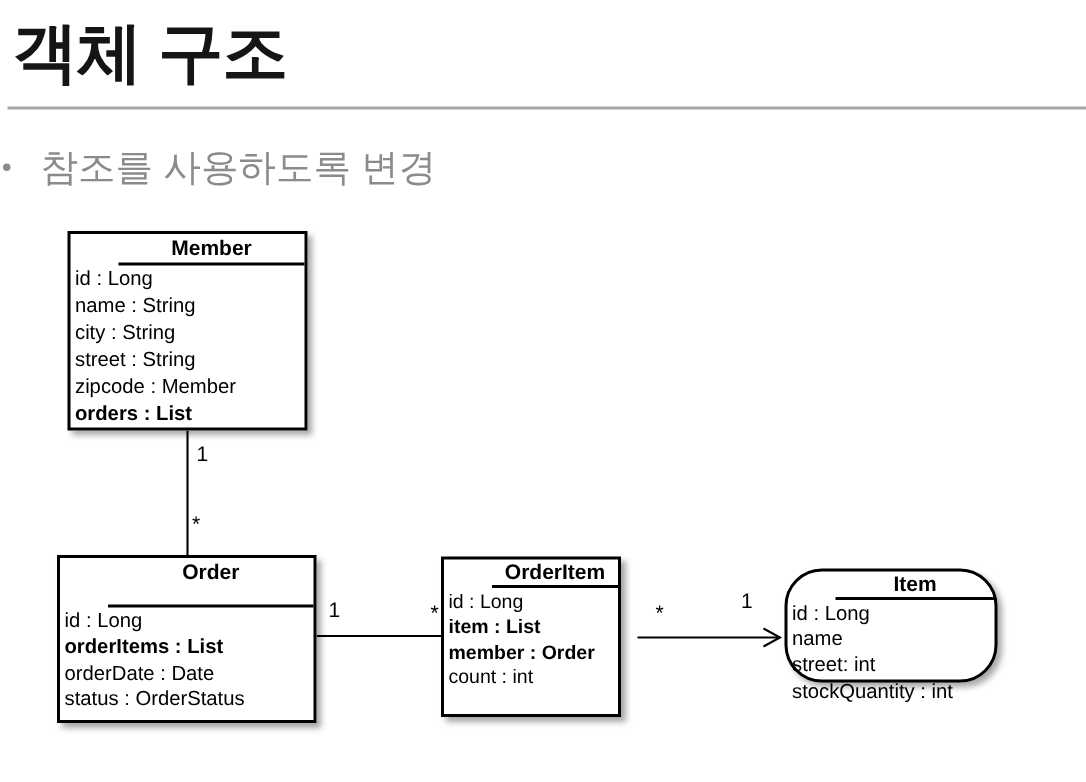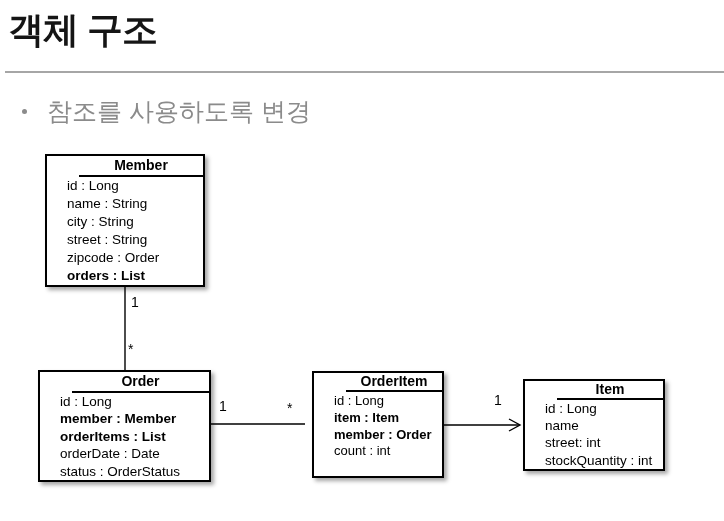--- a/index.html
+++ b/index.html
@@ -7,29 +7,29 @@
     width: 724px; height: 521px;
     background: #ffffff;
     font-family: "Liberation Sans", sans-serif;
     position: relative;
     overflow: hidden;
   }
 
   
   .slide-title {
     position: absolute; left: 8px; top: 6px;
-    font-size: 36px; font-weight: 700; color: #151515;
+    font-size: 44px; font-weight: 700; color: #151515;
     letter-spacing: -1px; white-space: nowrap;
   }
   .title-divider {
     position: absolute; left: 5px; right: 0; top: 71px;
     height: 2px; background: #a6a6a6;
   }
   .bullet-row {
-    position: absolute; left: 20px; top: 95px;
+    position: absolute; left: 0; top: 95px;
     display: flex; align-items: flex-start; text-align: right;
   }
   .bullet-dot {
     width: 5px; height: 5px; border-radius: 50%;
     background: #8b8b8b; margin: 14px 20px 0 2px; flex: 0 0 auto;
   }
   .bullet-text {
     font-size: 25px; color: #8b8b8b; white-space: nowrap;
   }
 
@@ -42,39 +42,39 @@
   }
   .uml-header {
     box-sizing: border-box;
     border-bottom: 2px solid #000000;
     text-align: center; font-weight: 700;
     font-size: 14px; color: #000;
     white-space: nowrap; overflow: hidden; margin-left: 32px;
   }
   .uml-attr {
     box-sizing: border-box;
-    padding-left: 20px;
+    padding-left: 3px;
     font-size: 13.5px; color: #000;
     white-space: nowrap; overflow: hidden;
   }
   .uml-attr.bold { font-weight: 700; }
 
   .box-member    { left: 45px;  top: 154px; width: 160px; height: 133px; }
   .box-member .uml-header { height: 21px; line-height: 19px; }
   .box-member .uml-attr   { height: 18px; line-height: 18.5px; }
 
   .box-order     { left: 38px;  top: 370px; width: 173px; height: 112px; }
-  .box-order .uml-header { height: 21px; line-height: 19px; }
+  .box-order .uml-header { height: 33px; line-height: 19px; }
   .box-order .uml-attr   { height: 17.4px; line-height: 17.8px; }
 
-  .box-orderitem { left: 312px; top: 371px; width: 132px; height: 107px; }
+  .box-orderitem { left: 294px; top: 371px; width: 120px; height: 107px; }
   .box-orderitem .uml-header { height: 19px; line-height: 17px; }
   .box-orderitem .uml-attr   { height: 16.8px; line-height: 17.2px; font-size: 13px; }
 
-  .box-item      { left: 523px; top: 379px; width: 142px; height: 92px; }
+  .box-item      { left: 523px; top: 379px; width: 142px; height: 76px; border-radius: 25px; }
   .box-item .uml-header { height: 19px; line-height: 17px; }
   .box-item .uml-attr   { height: 17.2px; line-height: 17.6px; }
 
   
   .connector-layer {
     position: absolute; left: 0; top: 0;
     width: 724px; height: 521px;
     pointer-events: none;
   }
   .multiplicity {
@@ -112,37 +112,36 @@
 <div class="multiplicity mult-r1-to">*</div>
 <div class="multiplicity mult-r2-from">*</div>
 <div class="multiplicity mult-r2-to">1</div>
 
 <div class="uml-box box-member">
   <div class="uml-header">Member</div>
   <div class="uml-attr">id : Long</div>
   <div class="uml-attr">name : String</div>
   <div class="uml-attr">city : String</div>
   <div class="uml-attr">street : String</div>
-  <div class="uml-attr">zipcode : Order</div>
+  <div class="uml-attr">zipcode : Member</div>
   <div class="uml-attr bold">orders : List</div>
 </div>
 
 <div class="uml-box box-order">
   <div class="uml-header">Order</div>
   <div class="uml-attr">id : Long</div>
-  <div class="uml-attr bold">member : Member</div>
   <div class="uml-attr bold">orderItems : List</div>
   <div class="uml-attr">orderDate : Date</div>
   <div class="uml-attr">status : OrderStatus</div>
 </div>
 
 <div class="uml-box box-orderitem">
   <div class="uml-header">OrderItem</div>
   <div class="uml-attr">id : Long</div>
-  <div class="uml-attr bold">item : Item</div>
+  <div class="uml-attr bold">item : List</div>
   <div class="uml-attr bold">member : Order</div>
   <div class="uml-attr">count : int</div>
 </div>
 
 <div class="uml-box box-item">
   <div class="uml-header">Item</div>
   <div class="uml-attr">id : Long</div>
   <div class="uml-attr">name</div>
   <div class="uml-attr">street: int</div>
   <div class="uml-attr">stockQuantity : int</div>

